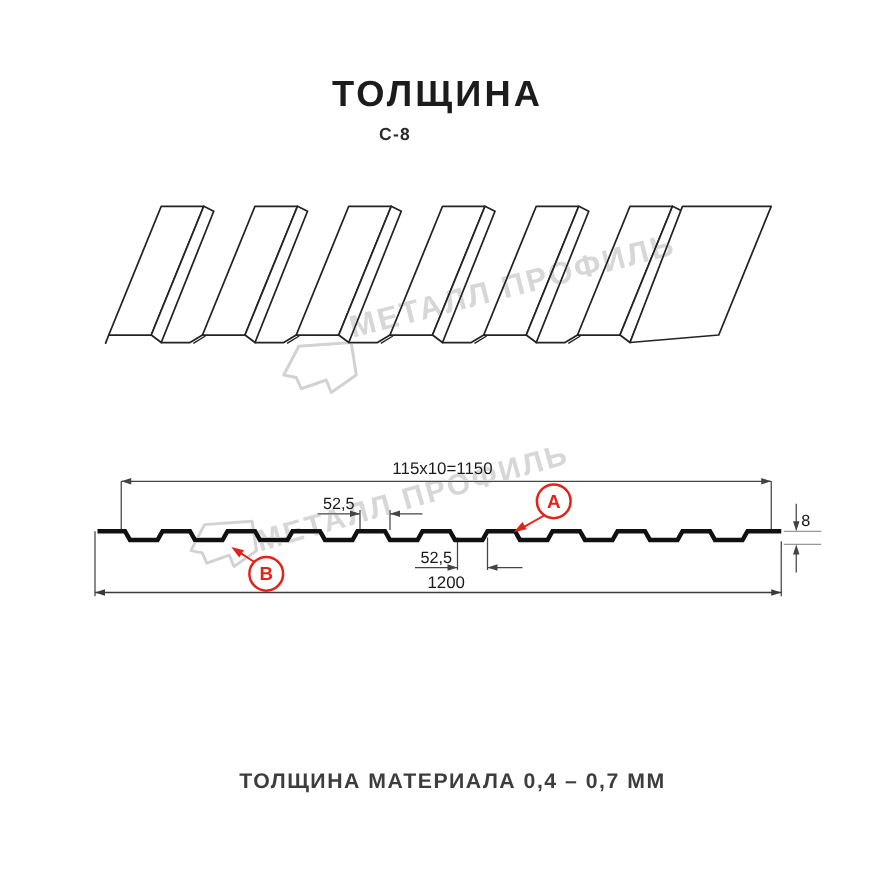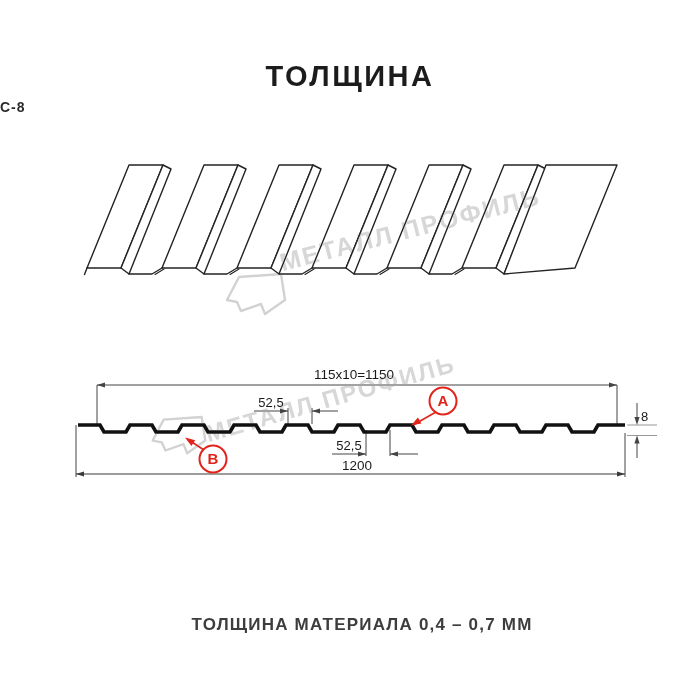--- a/index.html
+++ b/index.html
@@ -1,20 +1,20 @@
 <!DOCTYPE html>
 <html><head>
 <meta charset="utf-8">
 <style>
   html,body{margin:0;padding:0;background:#fff;}
   .page{position:relative;width:700px;height:700px;background:#fff;overflow:hidden;
         font-family:"Liberation Sans",sans-serif;}
   .title{position:absolute;top:60px;left:0;width:700px;text-align:center;
          font-size:29px;font-weight:bold;letter-spacing:2.5px;color:#1c1c1c;}
-  .subtitle{position:absolute;top:99px;left:0;width:632px;text-align:left;
+  .subtitle{position:absolute;top:99px;left:0;width:632px;text-align:center;
          font-size:14px;font-weight:bold;letter-spacing:1px;color:#2b2b2b;}
   .footer-note{position:absolute;top:615px;left:12px;width:700px;text-align:center;
          font-size:17px;font-weight:bold;letter-spacing:1.2px;color:#3d3d3d;}
   svg{position:absolute;left:0;}
   #svg3d{top:150px;}
   #svgsec{top:365px;}
   .dim-text{font-family:"Liberation Sans",sans-serif;font-size:13px;fill:#1a1a1a;}
   .dim-text-lg{font-family:"Liberation Sans",sans-serif;font-size:13.5px;fill:#1a1a1a;}
   .leader-letter{font-family:"Liberation Sans",sans-serif;font-size:15px;font-weight:bold;}
   .watermark{position:absolute;mix-blend-mode:darken;pointer-events:none;}

